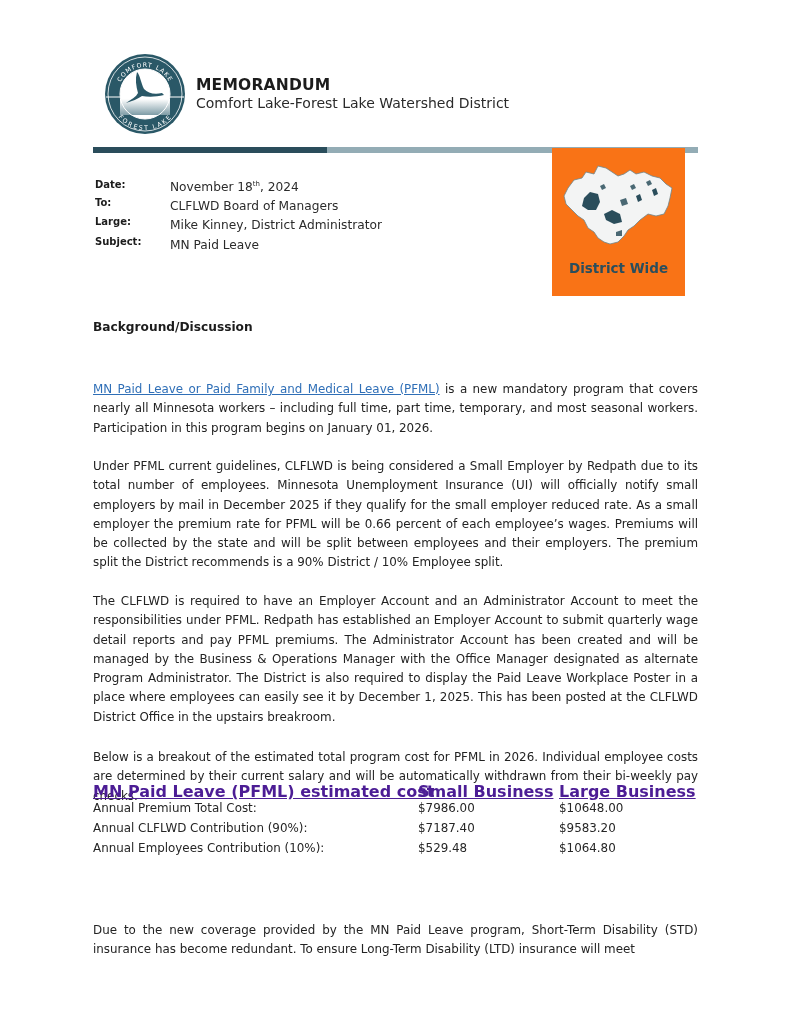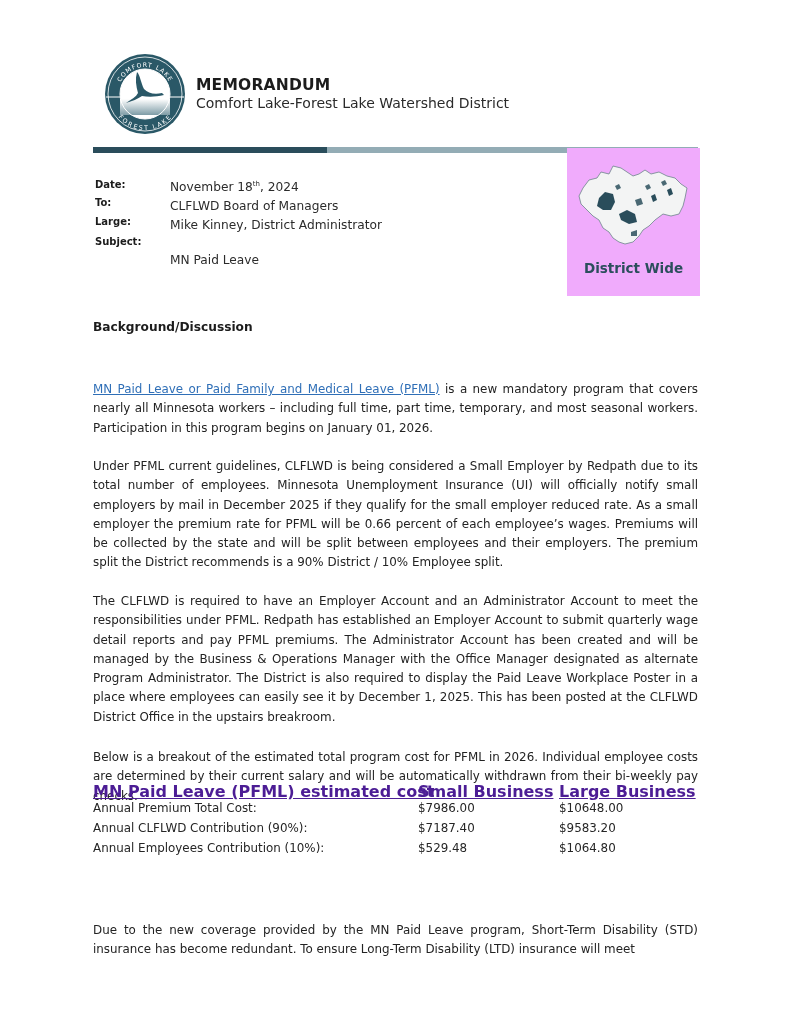--- a/index.html
+++ b/index.html
@@ -10,21 +10,21 @@
   #logo { left: 104px; top: 53px; width: 82px; height: 82px; }
   #memo-title { left: 196px; top: 76px; font-size: 15.5px; font-weight: bold; color: #1c1c1c; letter-spacing: 0.2px; }
   #memo-org { left: 196px; top: 95px; font-size: 14px; color: #2a2a2a; }
   #divider-dark { left: 93px; top: 147px; width: 234px; height: 6px; background: #2a4d5b; }
   #divider-light { left: 327px; top: 147px; width: 371px; height: 6px; background: #93acb5; }
   
   .meta-label { left: 95px; font-size: 10px; font-weight: bold; color: #1c1c1c; }
   .meta-value { left: 170px; font-size: 12.2px; color: #2b2b2b; }
   .meta-value sup { font-size: 7px; }
   
-  #district-tile { left: 567px; top: 148px; width: 133px; height: 148px; background: #f0abfc; }
+  #district-tile { left: 552px; top: 148px; width: 133px; height: 148px; background: #f97316; }
   #district-map { left: 8px; top: 10px; width: 117px; height: 95px; }
   #district-label { left: 0; width: 133px; top: 112px; text-align: center; font-size: 13.5px; font-weight: bold; color: #2b4e5c; }
   
   .para { left: 93px; width: 605px; font-size: 11.9px; line-height: 19.3px; color: #232323; text-align: justify; margin-top: 44px; }
   .heading { left: 93px; font-size: 12.2px; font-weight: bold; color: #1c1c1c; }
   a.link { color: #2f6fb7; text-decoration: underline; }
   
   .tcell { font-size: 11.9px; color: #262626; }
   .thead { font-weight: bold; color: #4c1d95; font-size: 16px; text-decoration: underline; }
   .col1 { left: 93px; }
@@ -60,21 +60,21 @@
 <div id="divider-dark" class="abs"></div>
 <div id="divider-light" class="abs"></div>
 
 <div class="abs meta-label" style="top:179px">Date:</div>
 <div class="abs meta-value" style="top:180px"><span>November 18</span><sup>th</sup><span>, 2024</span></div>
 <div class="abs meta-label" style="top:197px">To:</div>
 <div class="abs meta-value" style="top:199px">CLFLWD Board of Managers</div>
 <div class="abs meta-label" style="top:216px">Large:</div>
 <div class="abs meta-value" style="top:218px">Mike Kinney, District Administrator</div>
 <div class="abs meta-label" style="top:236px">Subject:</div>
-<div class="abs meta-value" style="top:253px">MN Paid Leave</div>
+<div class="abs meta-value" style="top:238px">MN Paid Leave</div>
 
 <div id="district-tile" class="abs">
   <div id="district-map" class="abs">
     <svg width="117" height="95" viewBox="0 0 117 95">
       <path d="M 8 30 L 14 22 L 22 20 L 26 14 L 34 16 L 38 8 L 46 10 L 52 14 L 58 18 L 64 16 L 70 12 L 76 16 L 84 14 L 92 18 L 100 20 L 106 26 L 112 30 L 110 40 L 108 48 L 104 56 L 96 58 L 88 56 L 80 62 L 74 68 L 68 72 L 64 78 L 58 84 L 50 86 L 44 84 L 38 80 L 34 74 L 28 70 L 24 62 L 18 58 L 12 52 L 6 46 L 4 38 Z" fill="#f3f4f4" stroke="#6d858c" stroke-width="0.8"></path>
       <path d="M 24 40 L 30 34 L 38 36 L 40 44 L 36 52 L 28 52 L 22 48 Z" fill="#2a4d5b"></path>
       <path d="M 44 56 L 52 52 L 60 56 L 62 64 L 54 66 L 46 62 Z" fill="#2a4d5b"></path>
       <path d="M 76 38 L 80 36 L 82 42 L 78 44 Z" fill="#2a4d5b"></path>
       <path d="M 92 32 L 96 30 L 98 36 L 94 38 Z" fill="#2a4d5b"></path>
       <path d="M 40 28 L 44 26 L 46 30 L 42 32 Z" fill="#4a6873"></path>

